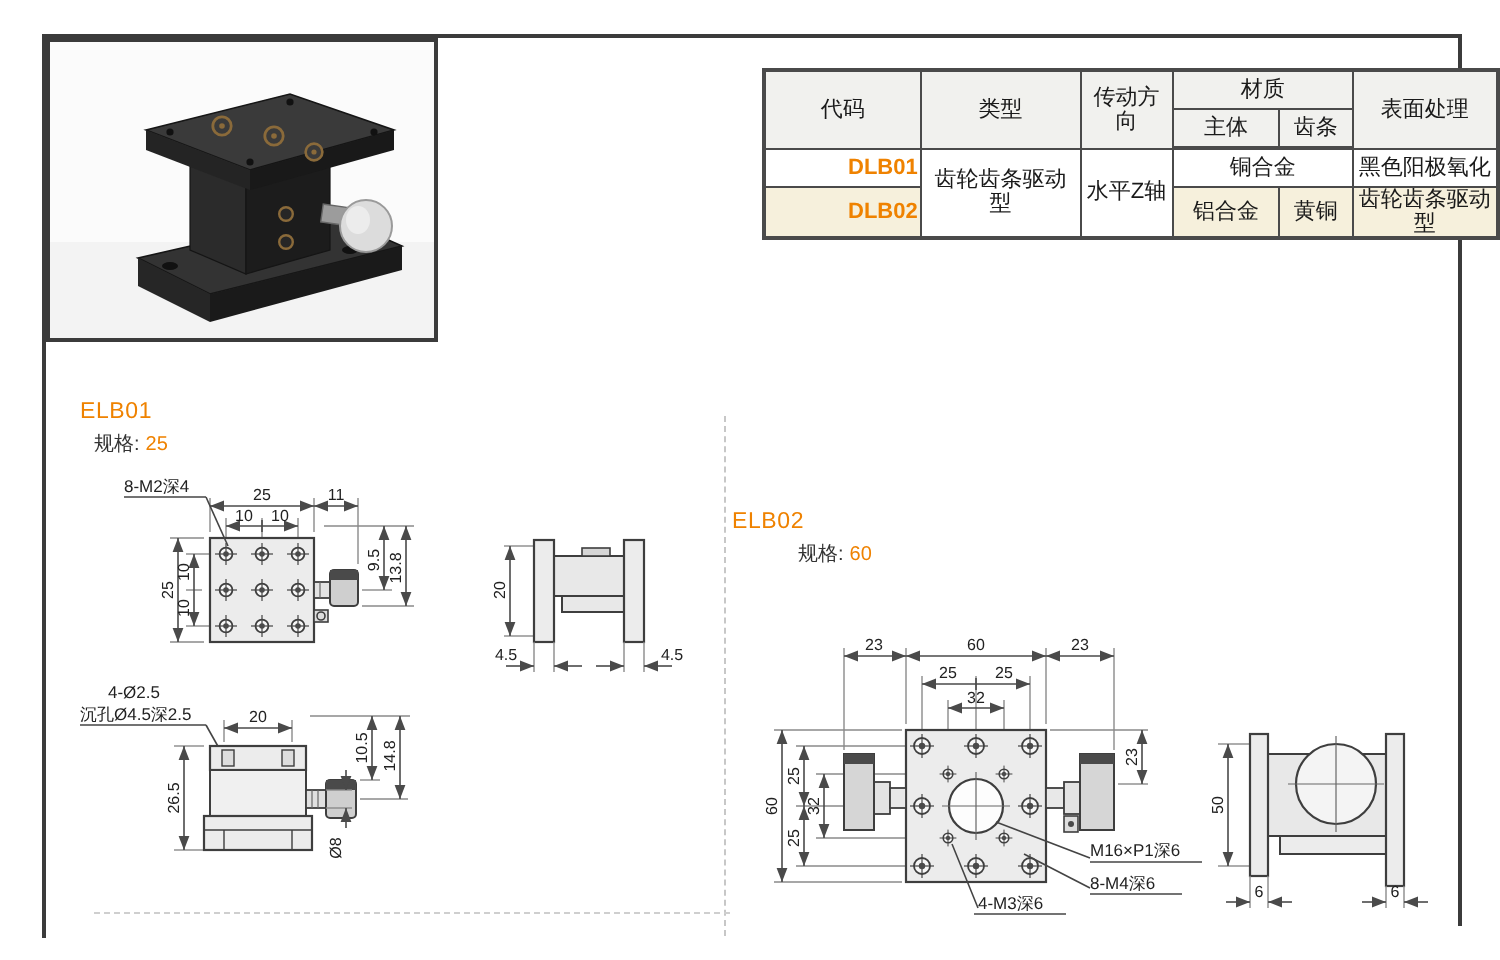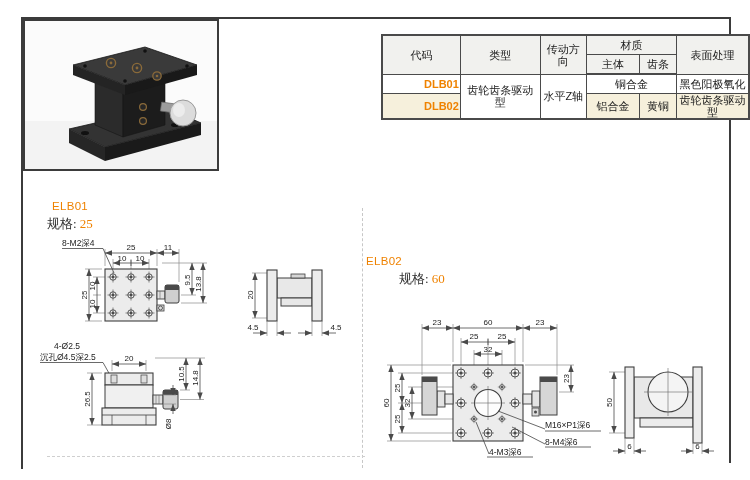--- a/index.html
+++ b/index.html
@@ -14,21 +14,21 @@
     font-size:11px;table-layout:fixed;}
   #spec-table td{border:1px solid #4a4a4a;text-align:center;vertical-align:middle;
     padding:0 1px;height:18px;line-height:1.1;background:#fff;}
   #spec-table{border:2px solid #4a4a4a;}
   #spec-table tr.hdr2 td{border-bottom:2px solid #4a4a4a;margin-top:28px;}
   #spec-table td.hd{background:#f1f1ee;}
   #spec-table td.cream{background:#f6f0dc;text-align:center;}
   #spec-table td.code{color:#ef8200;font-weight:bold;padding-left:41px;}
   
   .sec-code{position:absolute;font-size:11.5px;color:#ef8200;letter-spacing:.3px;}
-  .sec-spec{position:absolute;font-size:13px;color:#333;font-family:Liberation Serif, serif;}
+  .sec-spec{position:absolute;font-size:10px;color:#333;}
   .sec-spec .val{color:#ef8200;margin-left:3px;}
   
   .dash-v{position:absolute;border-left:1px dashed #c7c7c7;width:0;}
   .dash-h{position:absolute;border-top:1px dashed #cfcfcf;height:0;}
   
   svg.draw{position:absolute;overflow:visible;}
   svg .ex{stroke:#8a8a8a;stroke-width:.7;}
   svg .dl,svg .dl1{stroke:#4a4a4a;stroke-width:.8;}
   svg .cl{stroke:#666;stroke-width:.6;}
   svg .ld,svg .ul{stroke:#444;stroke-width:.8;}
@@ -130,21 +130,21 @@
     </tr>
     <tr>
       <td class="code cream">DLB02</td>
       <td class="cream">铝合金</td>
       <td class="cream">黄铜</td>
       <td class="cream">齿轮齿条驱动型</td>
     </tr>
   </tbody>
     </table>
 
-  <div class="sec-code" style="left:52px;top:200px">ELB01</div>
+  <div class="sec-code" style="left:40px;top:200px">ELB01</div>
   <div class="sec-spec" style="left:47px;top:215px">
     <span>规格:</span><span class="val">25</span>
   </div>
   <div class="sec-code" style="left:366px;top:255px">ELB02</div>
   <div class="sec-spec" style="left:399px;top:270px">
     <span>规格:</span><span class="val">60</span>
   </div>
 
   <div class="dash-v" style="left:362px;top:208px;height:260px"></div>
   <div class="dash-h" style="left:47px;top:456px;width:318px"></div>

